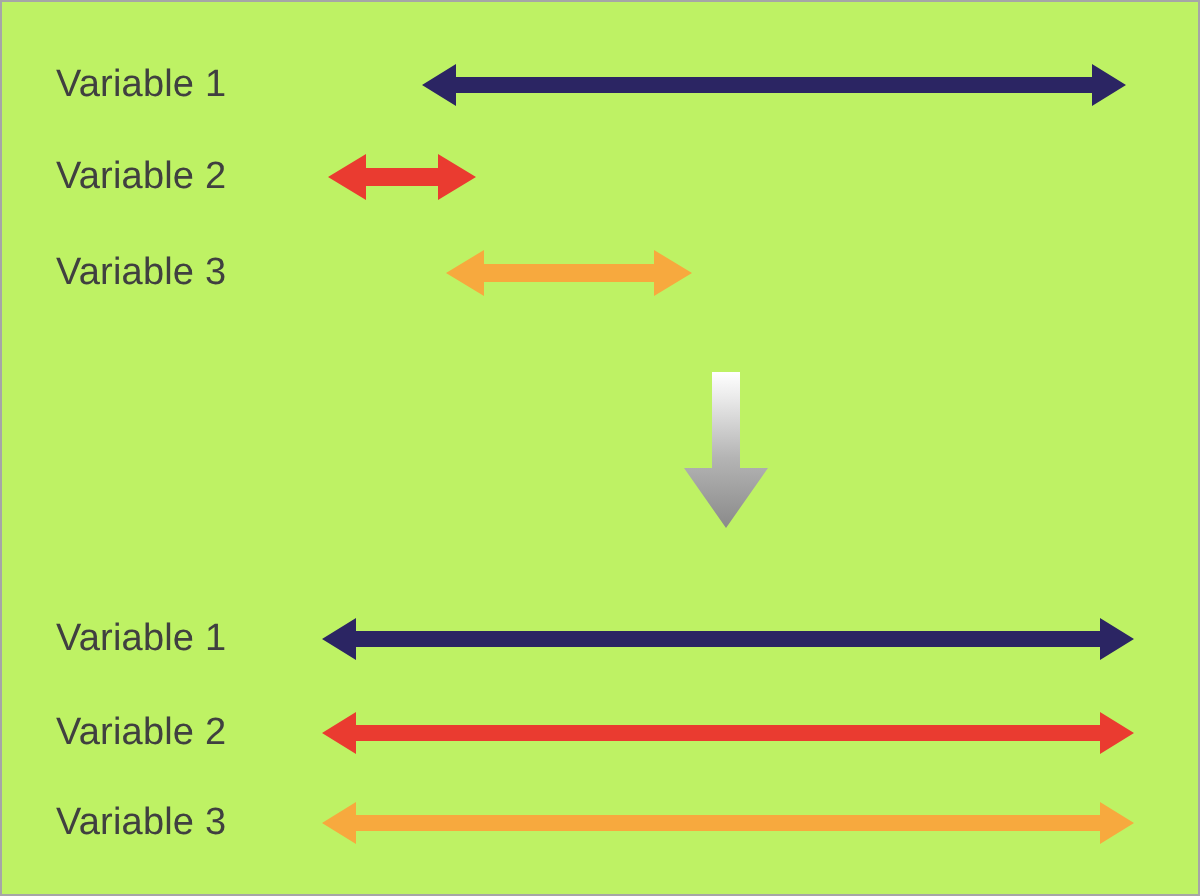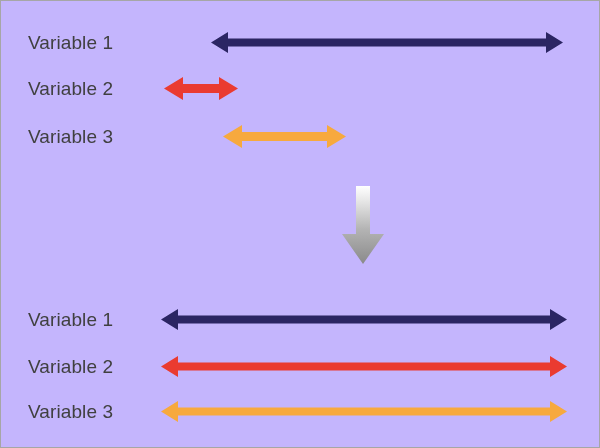--- a/index.html
+++ b/index.html
@@ -11,21 +11,21 @@
     width: 600px;
     height: 448px;
     font-family: "Liberation Sans", sans-serif;
   }
 
   #canvas {
     position: relative;
     width: 598px;
     height: 446px;
     margin: 0;
-    background: #c4b5fd;
+    background: #bef264;
     border: 1px solid #a6a6a6;
     overflow: hidden;
     box-sizing: content-box;
   }
 
   .var-label {
     position: absolute;
     font-family: "Liberation Sans", sans-serif;
     font-size: 19px;
     font-weight: 400;

